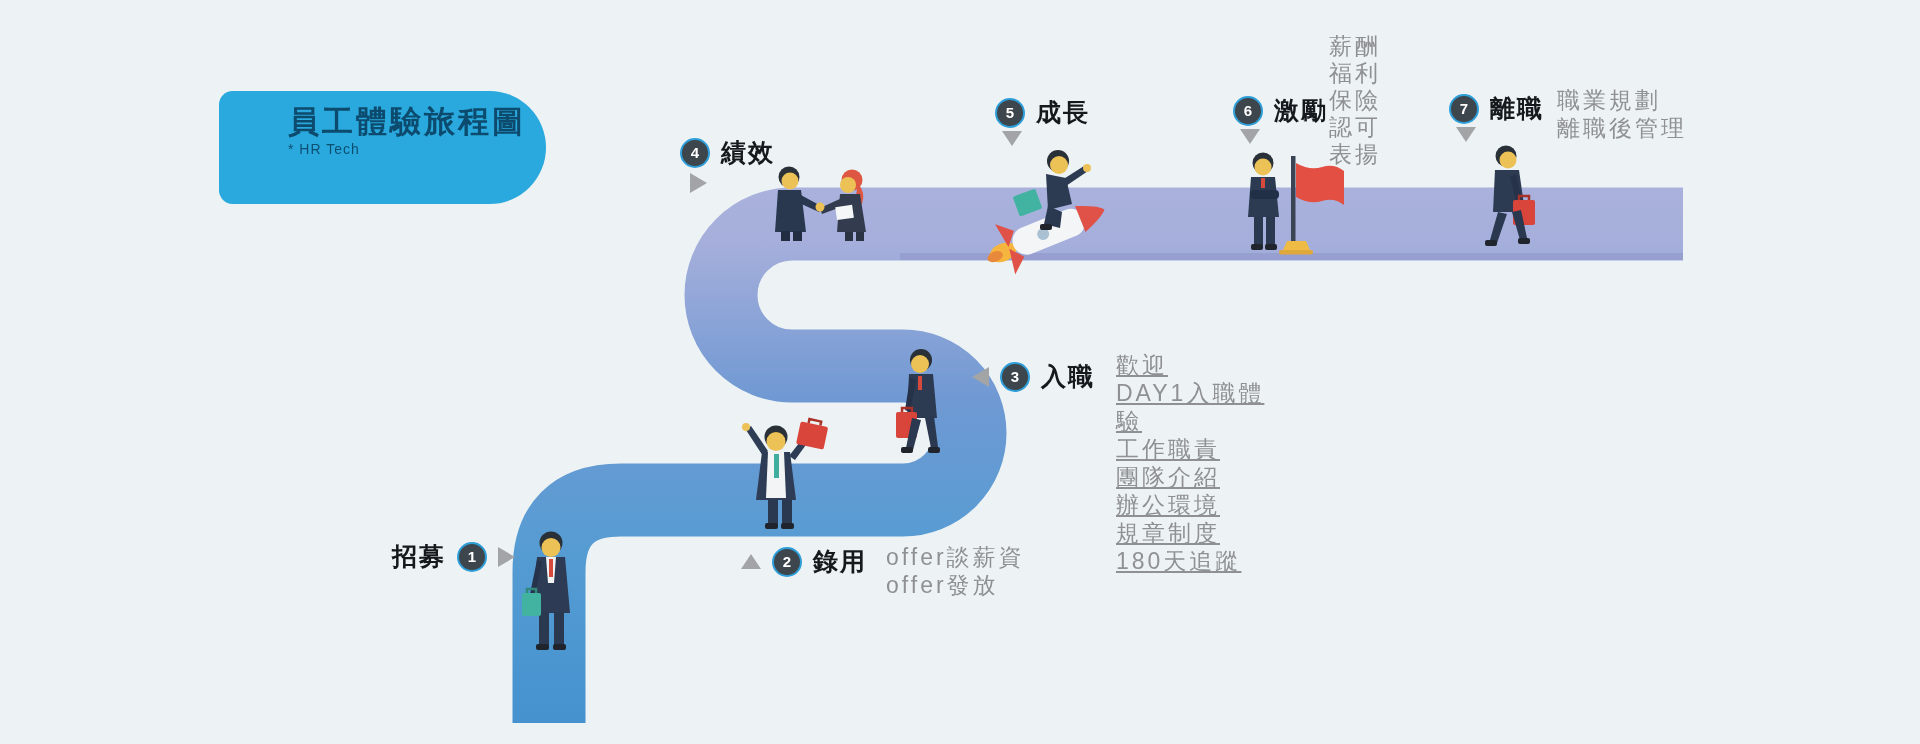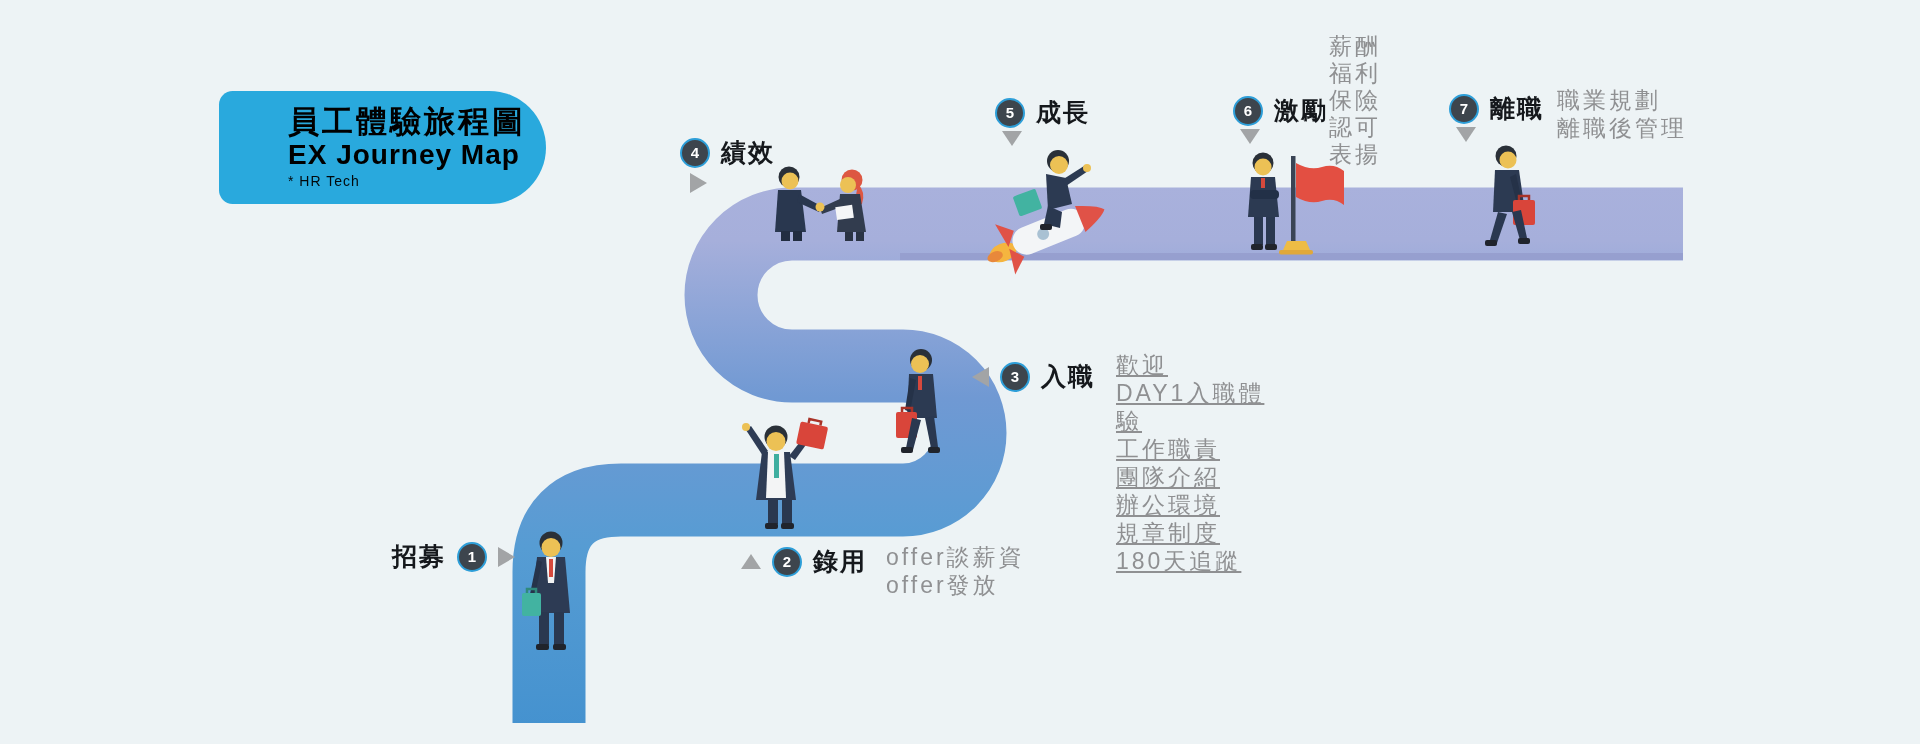--- a/index.html
+++ b/index.html
@@ -2,21 +2,21 @@
 <html><head>
 <meta charset="utf-8">
 <style>
   html,body{margin:0;padding:0;}
   body{font-family:"Liberation Sans","DejaVu Sans",sans-serif;}
   #stage{position:relative;width:1920px;height:744px;background:#edf3f5;overflow:hidden;}
   .abs{position:absolute;}
 
   
   .title-card{left:219px;top:91px;width:327px;height:113px;background:#29a9dd;
-    border-radius:14px 58px 58px 14px;color:#000000;box-sizing:border-box;
+    border-radius:14px 58px 58px 14px;color:#0c4a6e;box-sizing:border-box;
     padding:14px 0 0 69px;}
   .title-card .t1{font-size:31px;font-weight:bold;letter-spacing:3px;line-height:34px;}
   .title-card .t2{font-size:28px;font-weight:bold;letter-spacing:1px;line-height:32px;}
   .title-card .t3{font-size:14px;letter-spacing:1px;margin-top:2px;opacity:.95;}
 
   
   .row{display:flex;align-items:center;gap:11px;}
   .numc{width:30px;height:30px;border-radius:50%;background:#3d454d;border:2px solid #2d9ed8;
     color:#fff;font-size:15px;font-weight:bold;display:flex;align-items:center;justify-content:center;
     box-sizing:border-box;flex:0 0 auto;}
@@ -166,21 +166,20 @@
       <path d="M1519 200 v-4 h10 v4" stroke="#a93328" stroke-width="2.5" fill="none"></path>
       <path d="M1498 212 l-8 28 7 3 10 -29 z" fill="#2a3850"></path>
       <path d="M1512 212 l8 28 7 -2 -6 -28 z" fill="#2a3850"></path>
       <rect x="1485" y="240" width="12" height="6" rx="2" fill="#20242c"></rect>
         <rect x="1518" y="238" width="12" height="6" rx="2" fill="#20242c"></rect>
     </g>
   </svg>
 
   <div class="abs title-card">
     <div class="t1">員工體驗旅程圖</div>
-    <div class="t2">EX Journey Map</div>
     <div class="t3">* HR Tech</div>
   </div>
 
   <div class="abs row" style="left:392px;top:540px">
     <span class="slabel">招募</span>
     <span class="numc">1</span>
     <span class="tri tri-right"></span>
   </div>
 
   <div class="abs row" style="left:741px;top:545px">

